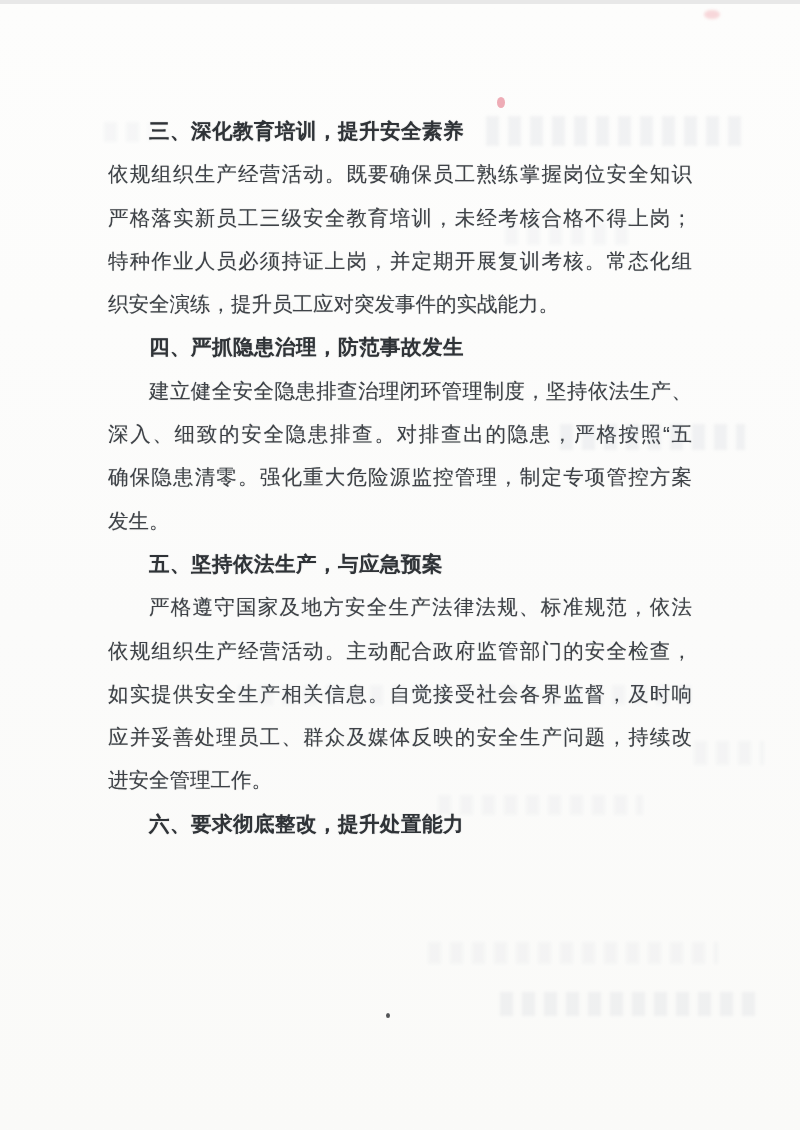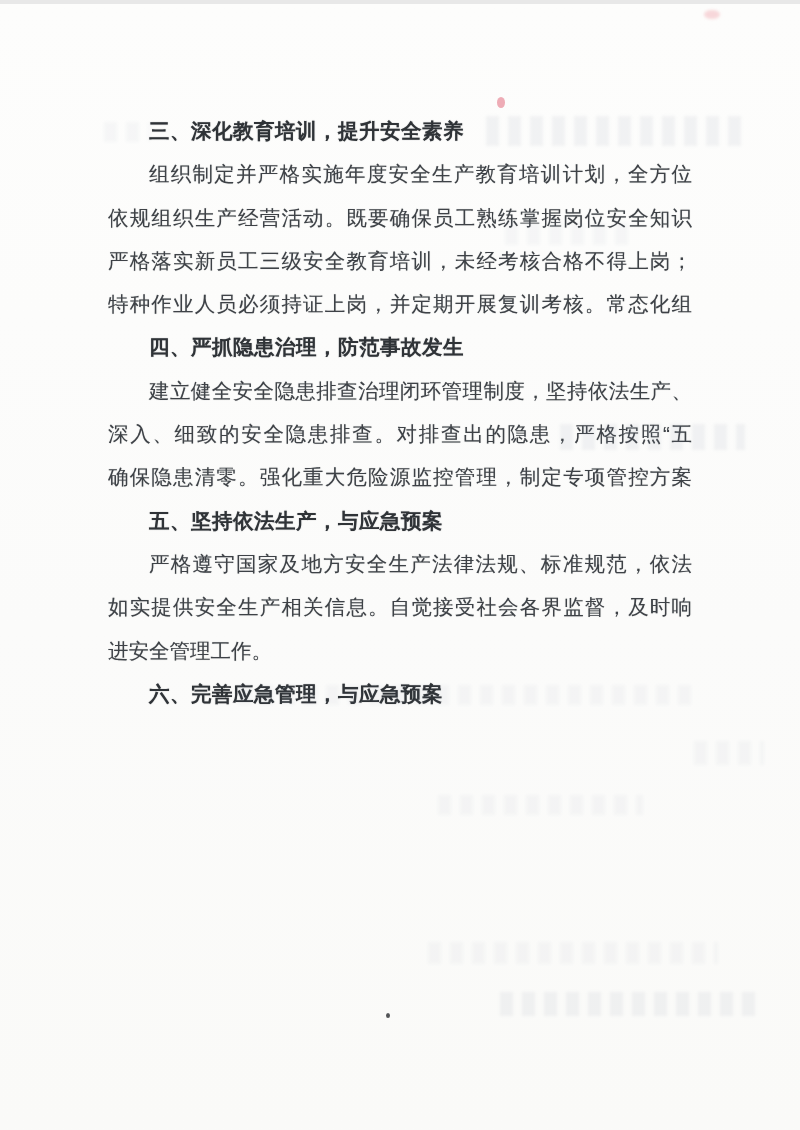--- a/index.html
+++ b/index.html
@@ -54,36 +54,39 @@
               background: rgba(40,42,46,0.8); filter: blur(0.3px); }
 </style>
 </head>
 <body>
 
 <div class="page">
 
   <div class="doc">
 
     <div class="line head">三、深化教育培训，提升安全素养</div>
-    <div class="line indent just">组织制定并严格实施年度安全生产教育培训计划，全方位</div>
     <div class="line just">依规组织生产经营活动。既要确保员工熟练掌握岗位安全知识</div>
     <div class="line just">严格落实新员工三级安全教育培训，未经考核合格不得上岗；</div>
     <div class="line just">特种作业人员必须持证上岗，并定期开展复训考核。常态化组</div>
+    <div class="line">织安全演练，提升员工应对突发事件的实战能力。</div>
 
     <div class="line head">四、严抓隐患治理，防范事故发生</div>
     <div class="line indent just">建立健全安全隐患排查治理闭环管理制度，坚持依法生产、</div>
     <div class="line just">深入、细致的安全隐患排查。对排查出的隐患，严格按照“五</div>
     <div class="line just">确保隐患清零。强化重大危险源监控管理，制定专项管控方案</div>
+    <div class="line">发生。</div>
 
     <div class="line head">五、坚持依法生产，与应急预案</div>
     <div class="line indent just">严格遵守国家及地方安全生产法律法规、标准规范，依法</div>
+    <div class="line just">依规组织生产经营活动。主动配合政府监管部门的安全检查，</div>
     <div class="line just">如实提供安全生产相关信息。自觉接受社会各界监督，及时响</div>
+    <div class="line just">应并妥善处理员工、群众及媒体反映的安全生产问题，持续改</div>
     <div class="line">进安全管理工作。</div>
 
-    <div class="line head">六、完善应急管理，与应急预案</div>
+    <div class="line head">六、要求彻底整改，提升处置能力</div>
   </div>
 
   <div class="ghost" style="left:486px; top:112px; width:256px; height:30px;"></div>
   <div class="ghost fainter" style="left:104px; top:118px; width:46px;  height:20px;"></div>
   <div class="ghost fainter" style="left:505px; top:219px; width:128px; height:22px;"></div>
   <div class="ghost" style="left:560px; top:420px; width:185px; height:26px;"></div>
   <div class="ghost fainter" style="left:238px; top:681px; width:460px; height:20px;"></div>
   <div class="ghost fainter" style="left:694px; top:737px; width:70px;  height:24px;"></div>
   <div class="ghost fainter" style="left:438px; top:791px; width:205px; height:20px;"></div>
   <div class="ghost fainter" style="left:428px; top:938px; width:290px; height:22px;"></div>

